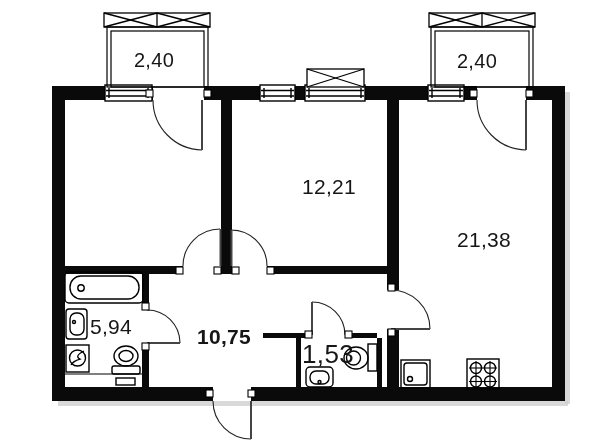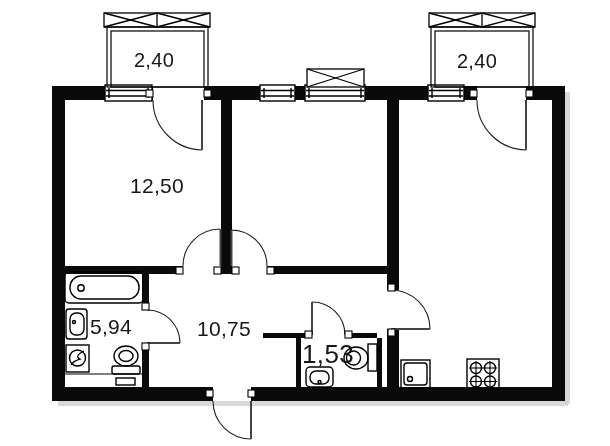--- a/index.html
+++ b/index.html
@@ -19,21 +19,21 @@
     letter-spacing:0.3px;
     white-space:nowrap;
     user-select:none;
   }
   .room-label.small{font-size:26px;}
   .room-label.balcony{font-size:20px;}
   .lbl-bedroom-left   {left:157px;top:186px;}
   .lbl-bedroom-middle {left:329px;top:187px;}
   .lbl-living         {left:484px;top:240px;}
   .lbl-bathroom       {left:111px;top:327px;}
-  .lbl-hallway        {left:224px;top:329px;}
+  .lbl-hallway        {left:224px;top:337px;font-weight:bold;}
   .lbl-wc             {left:328px;top:354px;}
   .lbl-balcony-left   {left:154px;top:60px;}
   .lbl-balcony-right  {left:477px;top:61px;}
 </style>
 </head>
 <body>
 
 <div class="plan-root">
   <svg width="610" height="446" viewBox="0 0 610 446">
 
@@ -250,17 +250,18 @@
         <line x1="469" y1="381.5" x2="483" y2="381.5" stroke-width="1.1"></line>
           <line x1="476" y1="374.5" x2="476" y2="388.5" stroke-width="1.1"></line>
         <line x1="483" y1="381.5" x2="497" y2="381.5" stroke-width="1.1"></line>
           <line x1="490" y1="374.5" x2="490" y2="388.5" stroke-width="1.1"></line>
       </g>
     </g>
   </svg>
 
   <div class="room-label balcony lbl-balcony-left">2,40</div>
   <div class="room-label balcony lbl-balcony-right">2,40</div>
-  <div class="room-label lbl-bedroom-left">12,50</div>
+  <div class="room-label lbl-bedroom-middle">12,21</div>
+  <div class="room-label lbl-living">21,38</div>
   <div class="room-label lbl-bathroom">5,94</div>
   <div class="room-label lbl-hallway">10,75</div>
   <div class="room-label small lbl-wc">1,53</div>
 </div>
 
 </body></html>

